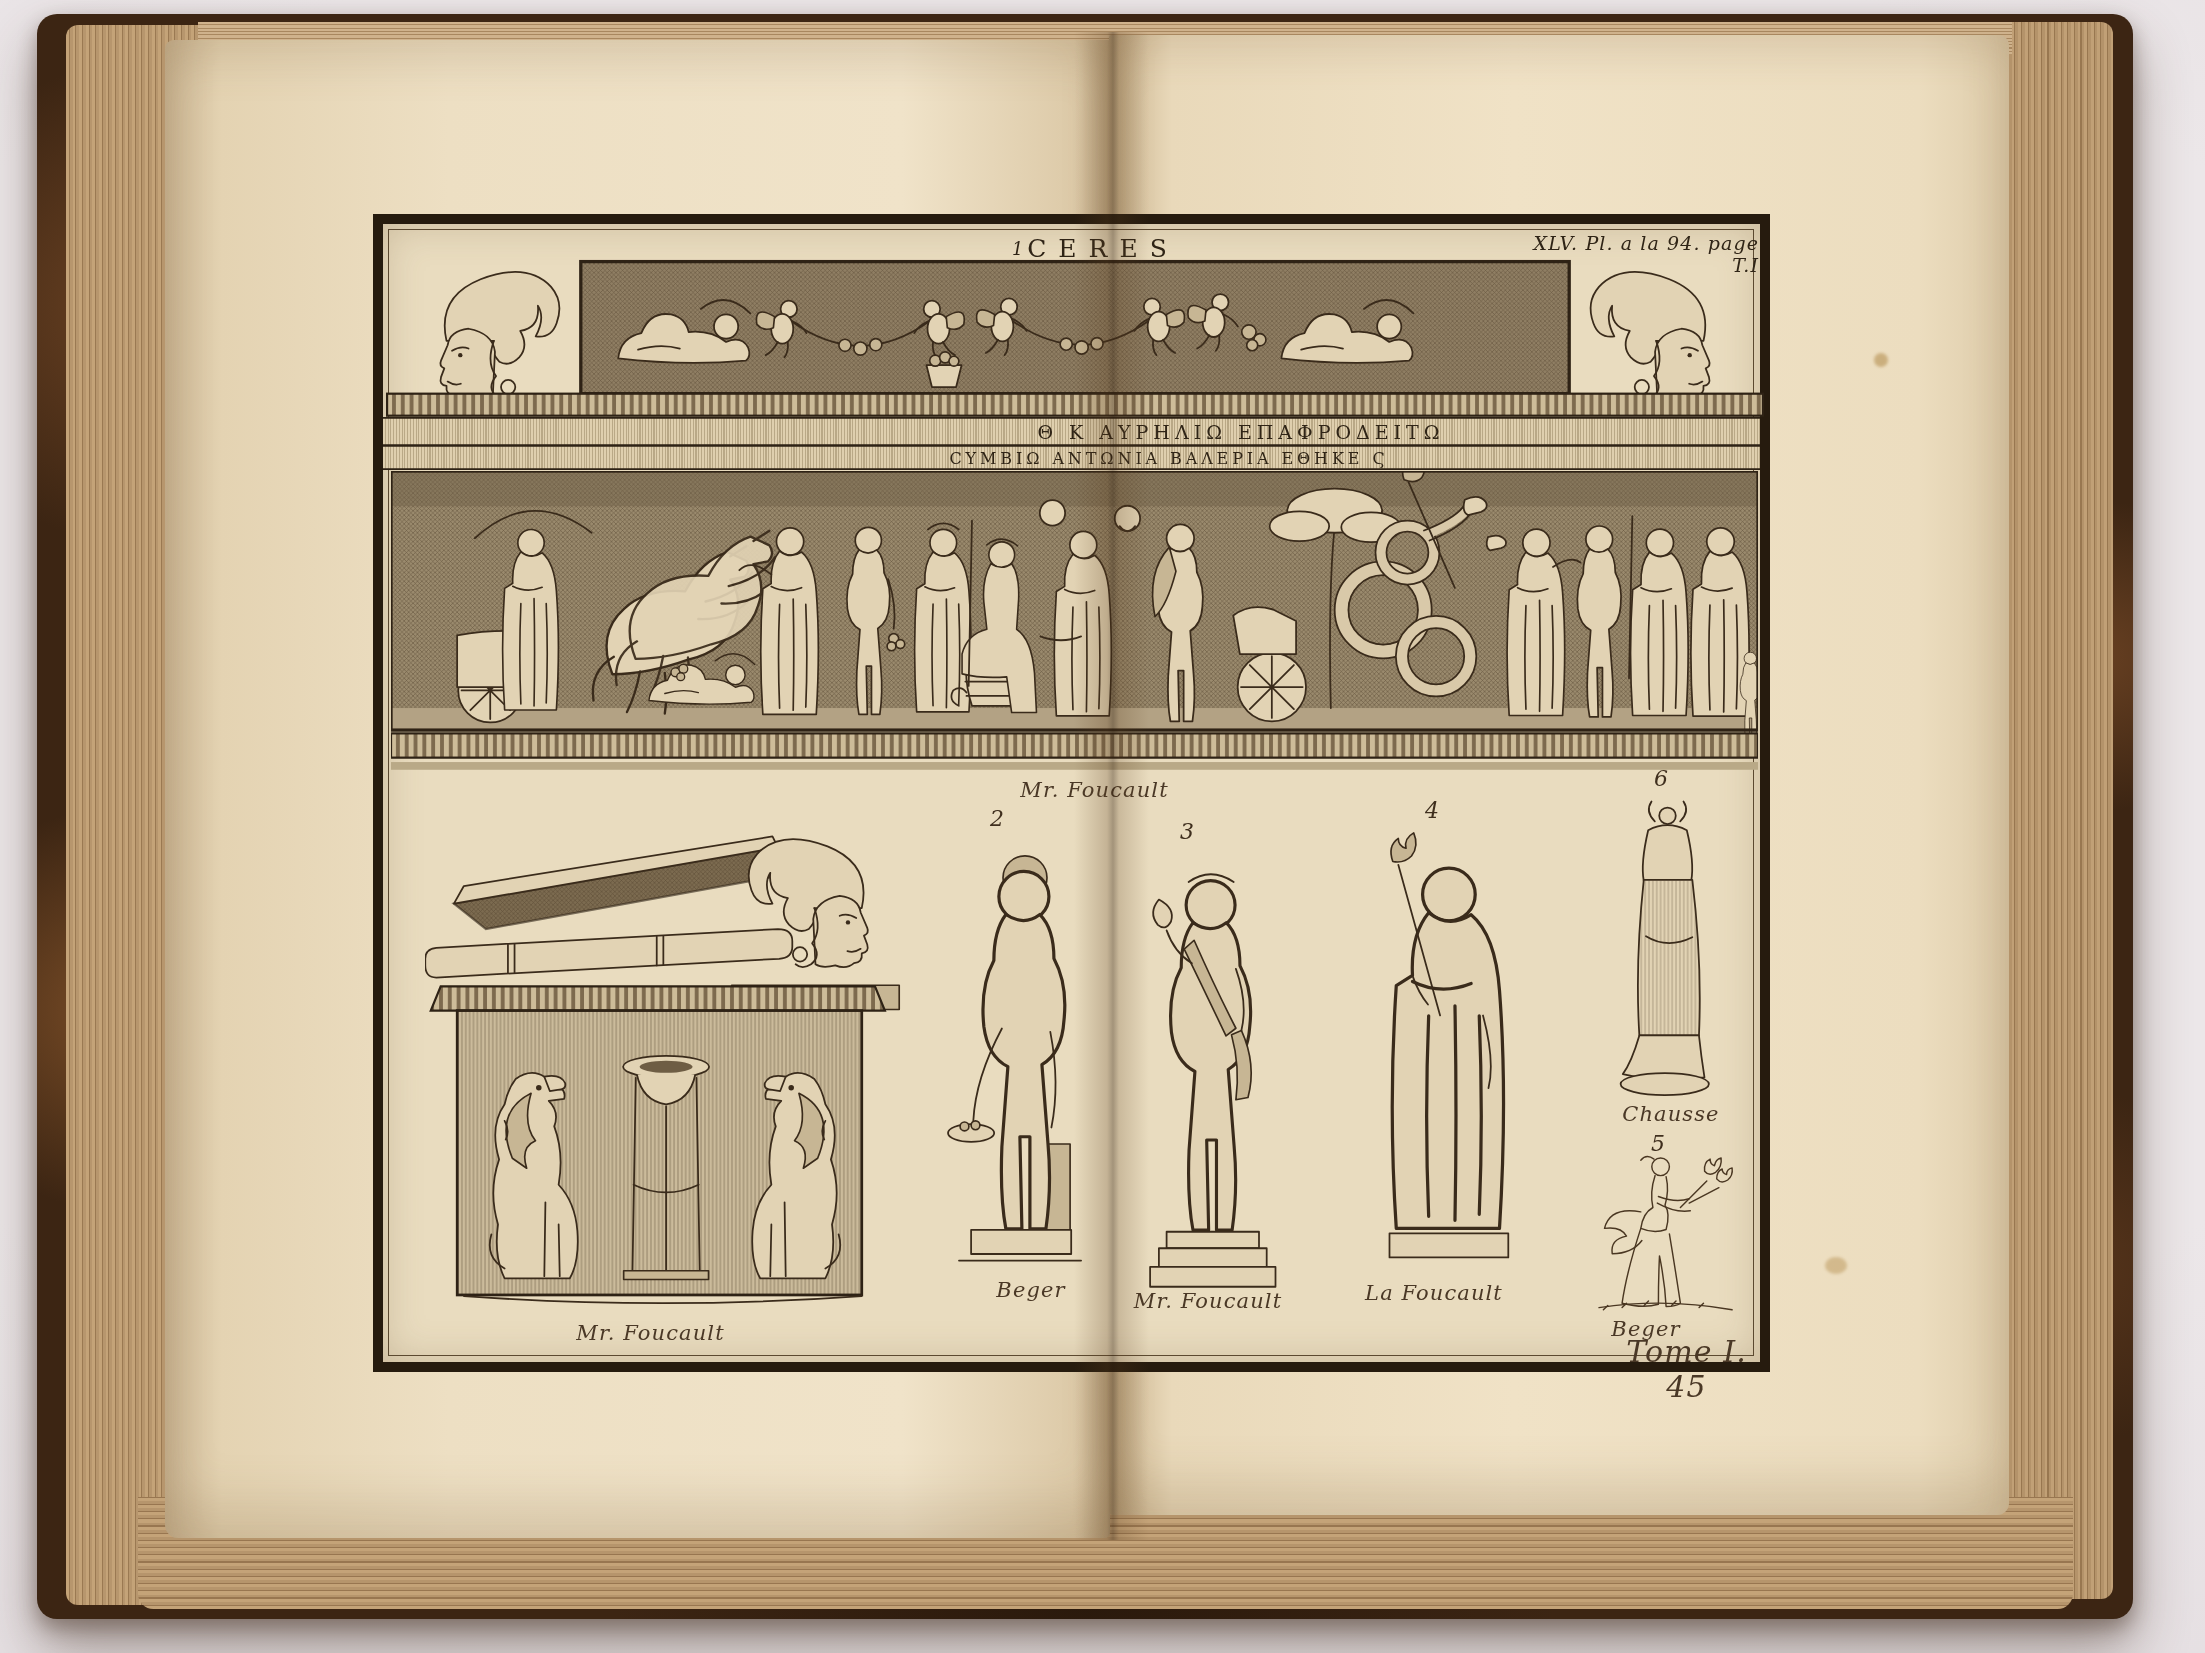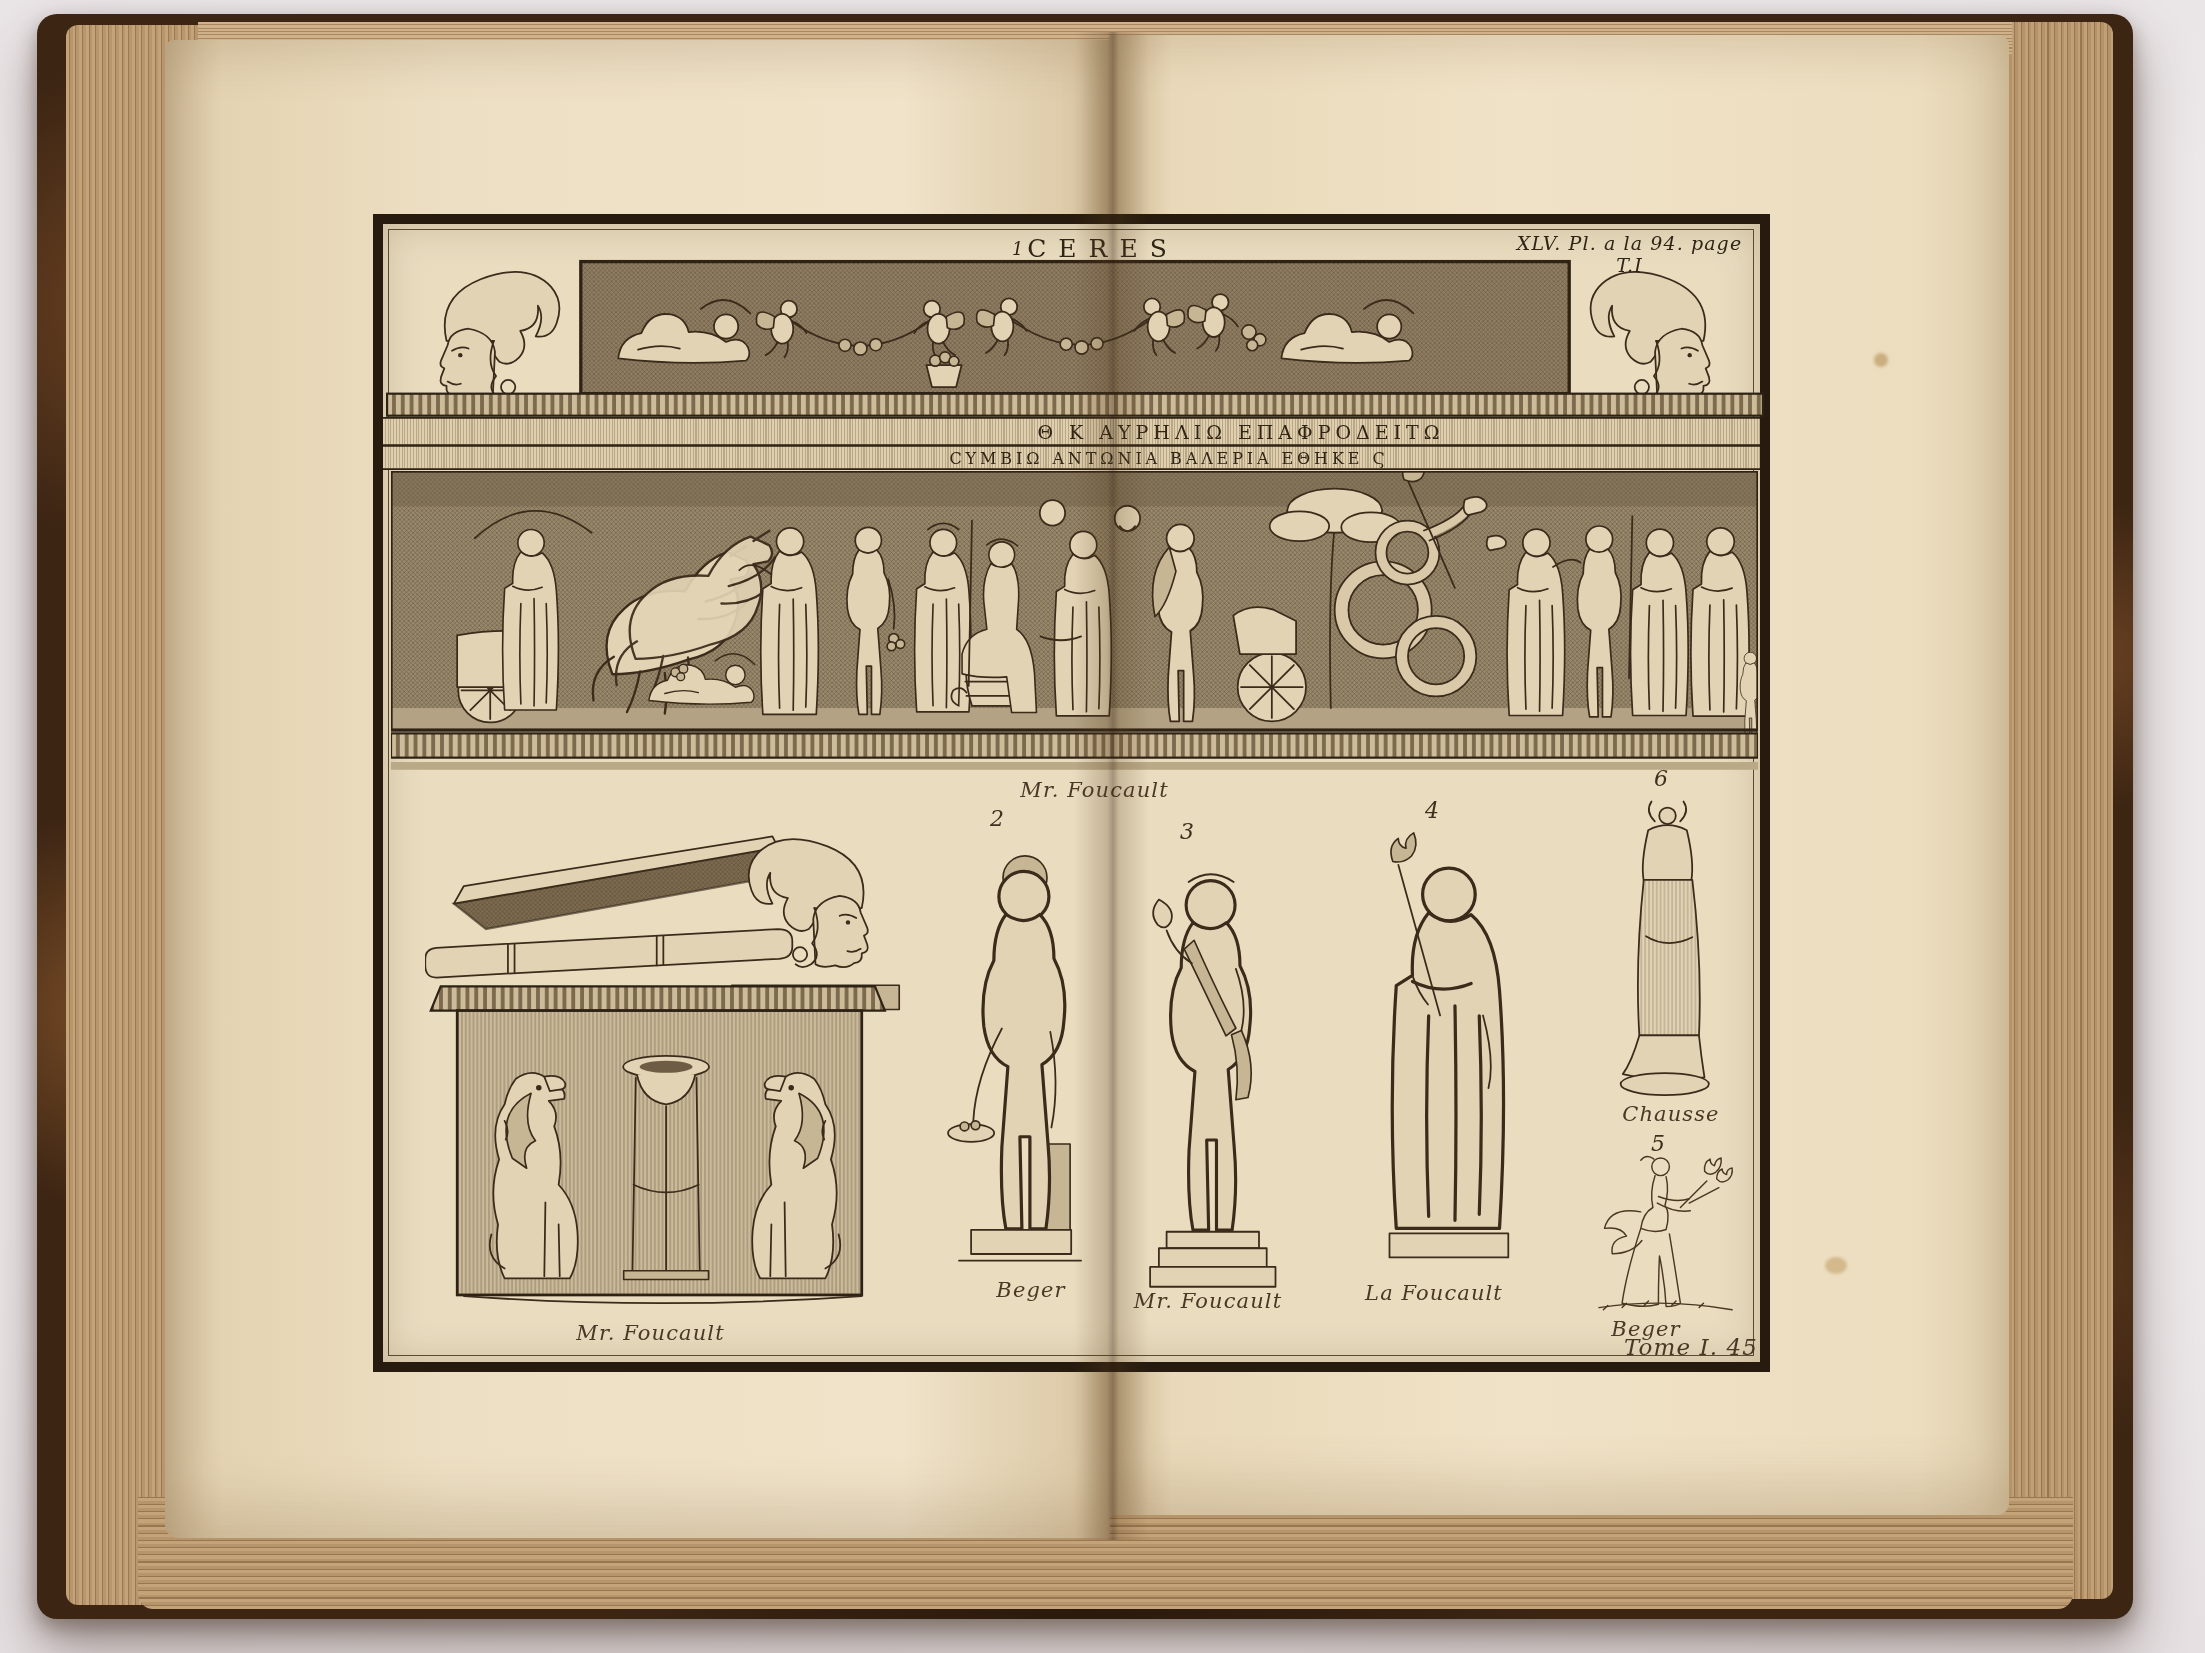--- a/index.html
+++ b/index.html
@@ -139,21 +139,21 @@
   <div class="abs pageR"></div>
 
   <div class="abs fox" style="left:1304px;top:1100px;width:19px;height:22px;background:#a5732f"></div>
   <div class="abs fox" style="left:1874px;top:353px;width:14.3px;height:14.3px;background:#b08948"></div>
   <div class="abs fox" style="left:1825px;top:1257px;width:22px;height:16.5px;background:#ad8440;opacity:.4"></div>
   <div class="abs fox" style="left:634px;top:287px;width:13.2px;height:13.2px;background:#a87f3e;opacity:.4"></div>
 
   <div class="abs plate"></div>
   <div class="abs plateLine"></div>
 
-  <div class="etxt" style="left:1500px;top:232px;width:259px;text-align:center;font-style:italic;font-size:19px;letter-spacing:1.1px">XLV. Pl. a la 94. page T.I</div>
+  <div class="etxt" style="left:1500px;top:232px;width:259px;text-align:right;font-style:italic;font-size:19px;letter-spacing:1.1px">XLV. Pl. a la 94. page T.I</div>
   <div class="etxt" style="left:1012px;top:239px;font-style:italic;font-size:17.6px">1</div>
   <div class="etxt" style="left:987px;top:234px;width:232px;text-align:center;font-size:25px;letter-spacing:12px">CERES</div>
 
   <svg class="art" style="left:386px;top:255px" width="1378" height="164" viewBox="0 0 2500 298">
     <rect x="352" y="12" width="1796" height="240" fill="#8f7e63"></rect>
     <rect x="352" y="12" width="1796" height="240" fill="url(#hx)" opacity=".6"></rect>
     <rect x="352" y="12" width="1796" height="240" fill="none" stroke="#2e2215" stroke-width="6"></rect>
     <g>
         <g transform="translate(420,80)">
           <use href="#reclFig"></use>
@@ -435,17 +435,17 @@
       <path d="M128,90 Q160,102 184,94 M126,102 Q158,120 186,116"></path>
       <path d="M168,110 L216,62 M184,102 L238,74"></path>
       <path d="M212,44 q-2,-16 10,-22 q0,10 8,12 q2,-12 12,-14 q2,16 -10,26 q-12,8 -20,-2 z"></path>
       <path d="M234,58 q0,-14 10,-18 q0,8 8,10 q0,-10 10,-12 q2,14 -8,22 q-12,8 -20,-2 z"></path>
       <path d="M20,292 Q140,274 262,296"></path>
       <path d="M36,288 l-8,8 M70,284 l-8,8 M110,280 l-8,8 M160,280 l-8,8 M210,284 l-8,8"></path>
     </g>
   </svg>
   <div class="cap" style="left:1519px;top:1317px;width:254px">Beger</div>
 
-  <div class="cap" style="left:1615px;top:1334px;width:143px;text-align:right;font-size:23px">Tome I. 45</div>
+  <div class="cap" style="left:1615px;top:1334px;width:143px;font-size:30px">Tome I. 45</div>
 
   <div class="abs gutter"></div>
 </div>
 
 
 </body></html>

